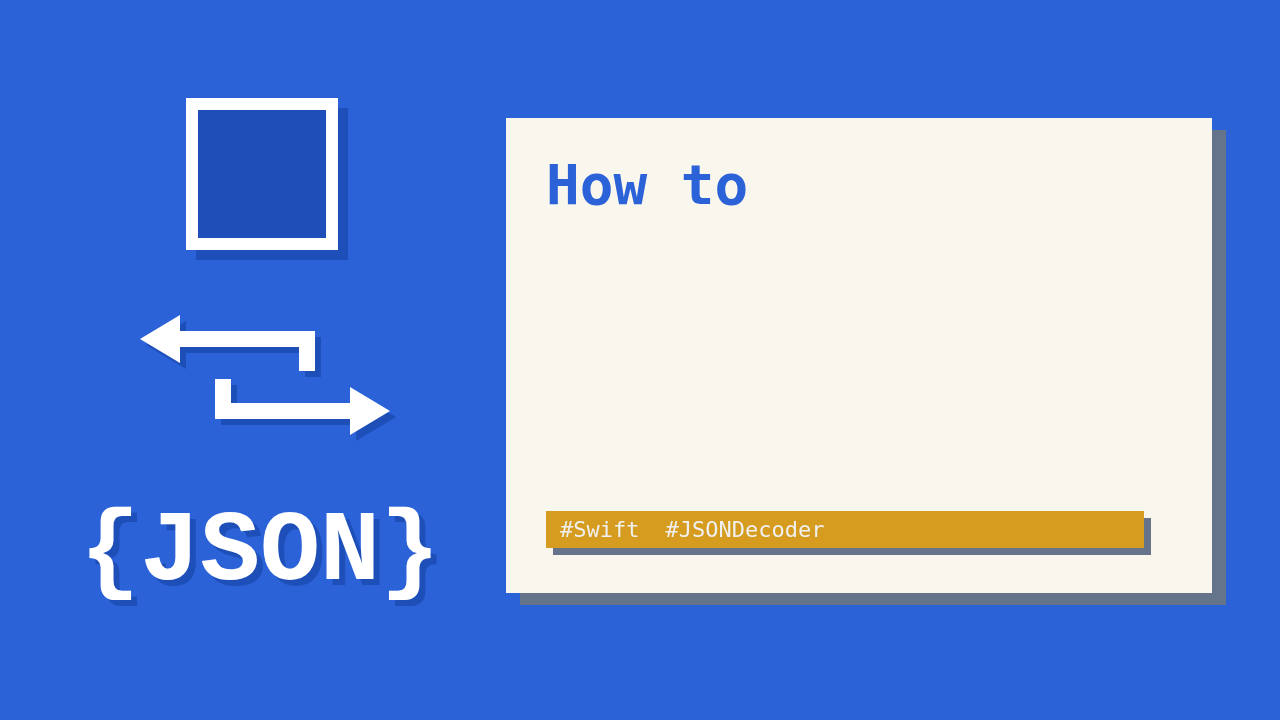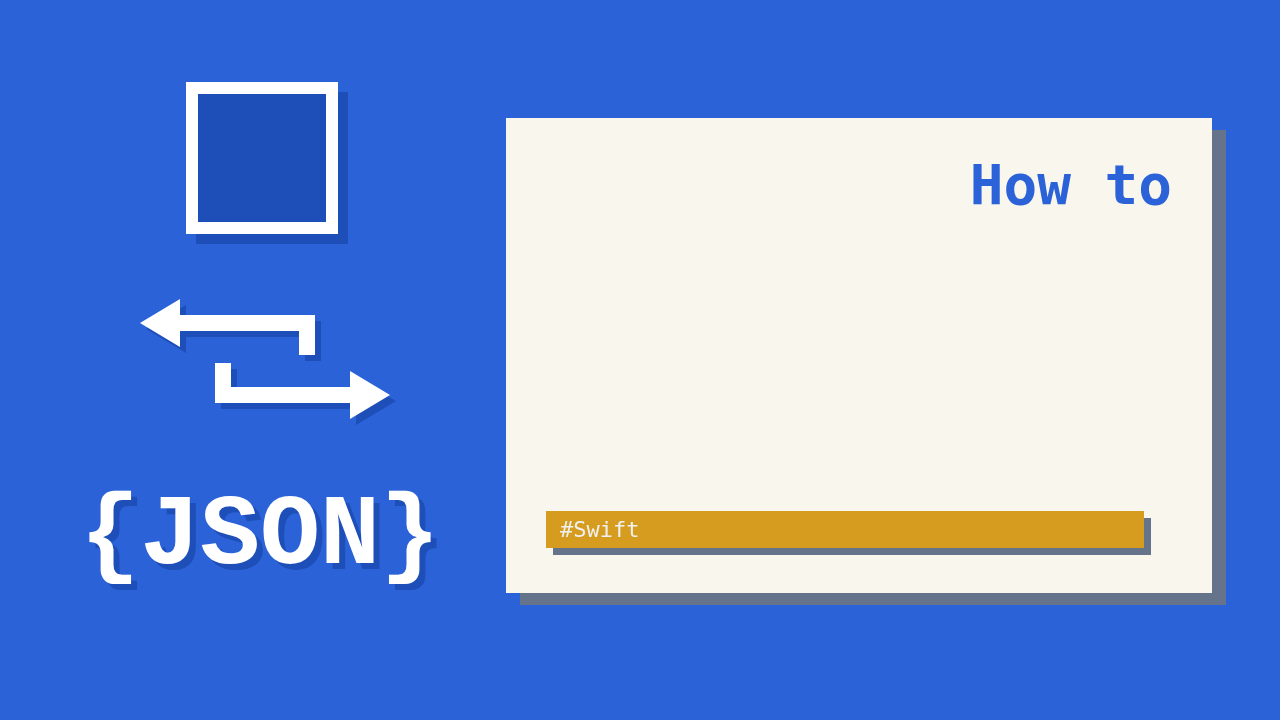--- a/index.html
+++ b/index.html
@@ -21,21 +21,21 @@
 
   .canvas {
     position: absolute;
     inset: 0;
   }
 
   
   .shapes {
     position: absolute;
     left: 80px;
-    top: 60px;
+    top: 76px;
     width: 420px;
     height: 600px;
   }
 
   .square-shadow {
     position: absolute;
     left: 116px;
     top: 32px;
     width: 152px;
     height: 152px;
@@ -93,21 +93,20 @@
     padding: 36px 40px 26px 40px;
     display: flex;
     flex-direction: column;
     justify-content: space-between;
   }
   .title-block {
     font-size: 56px;
     line-height: 1.12;
     font-weight: 600;
     font-family: ui-monospace, "SFMono-Regular", Menlo, Consolas, monospace;
-    text-align: right;
   }
   .title-line1 { color: var(--blue); }
   .title-line2 { color: var(--gold); }
 
   .tagbar-wrap { position: relative; height: 56px; }
   .tagbar-shadow {
     position: absolute;
     left: 7px;
     top: 7px;
     width: 598px;
@@ -171,17 +170,18 @@
 
   <div class="card-shadow"></div>
   <div class="card">
     <div class="title-block">
       <div class="title-line1">How to</div>
     </div>
     <div class="tagbar-wrap">
       <div class="tagbar-shadow"></div>
       <div class="tagbar">
         <span>#Swift</span>
+        <span>#JSONDecoder</span>
       </div>
     </div>
   </div>
 
 </div>
 
 </body></html>

